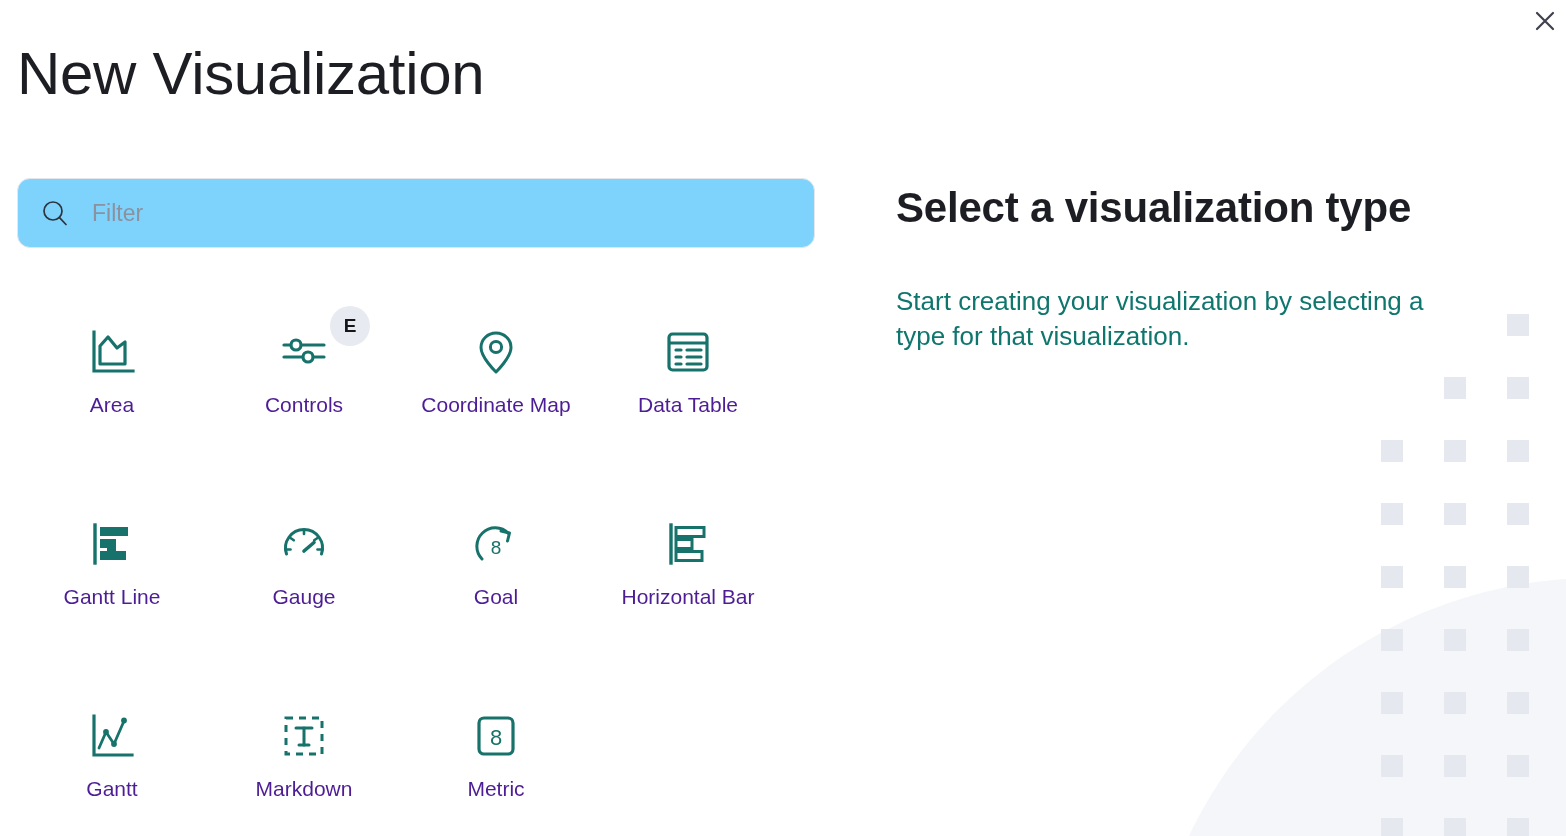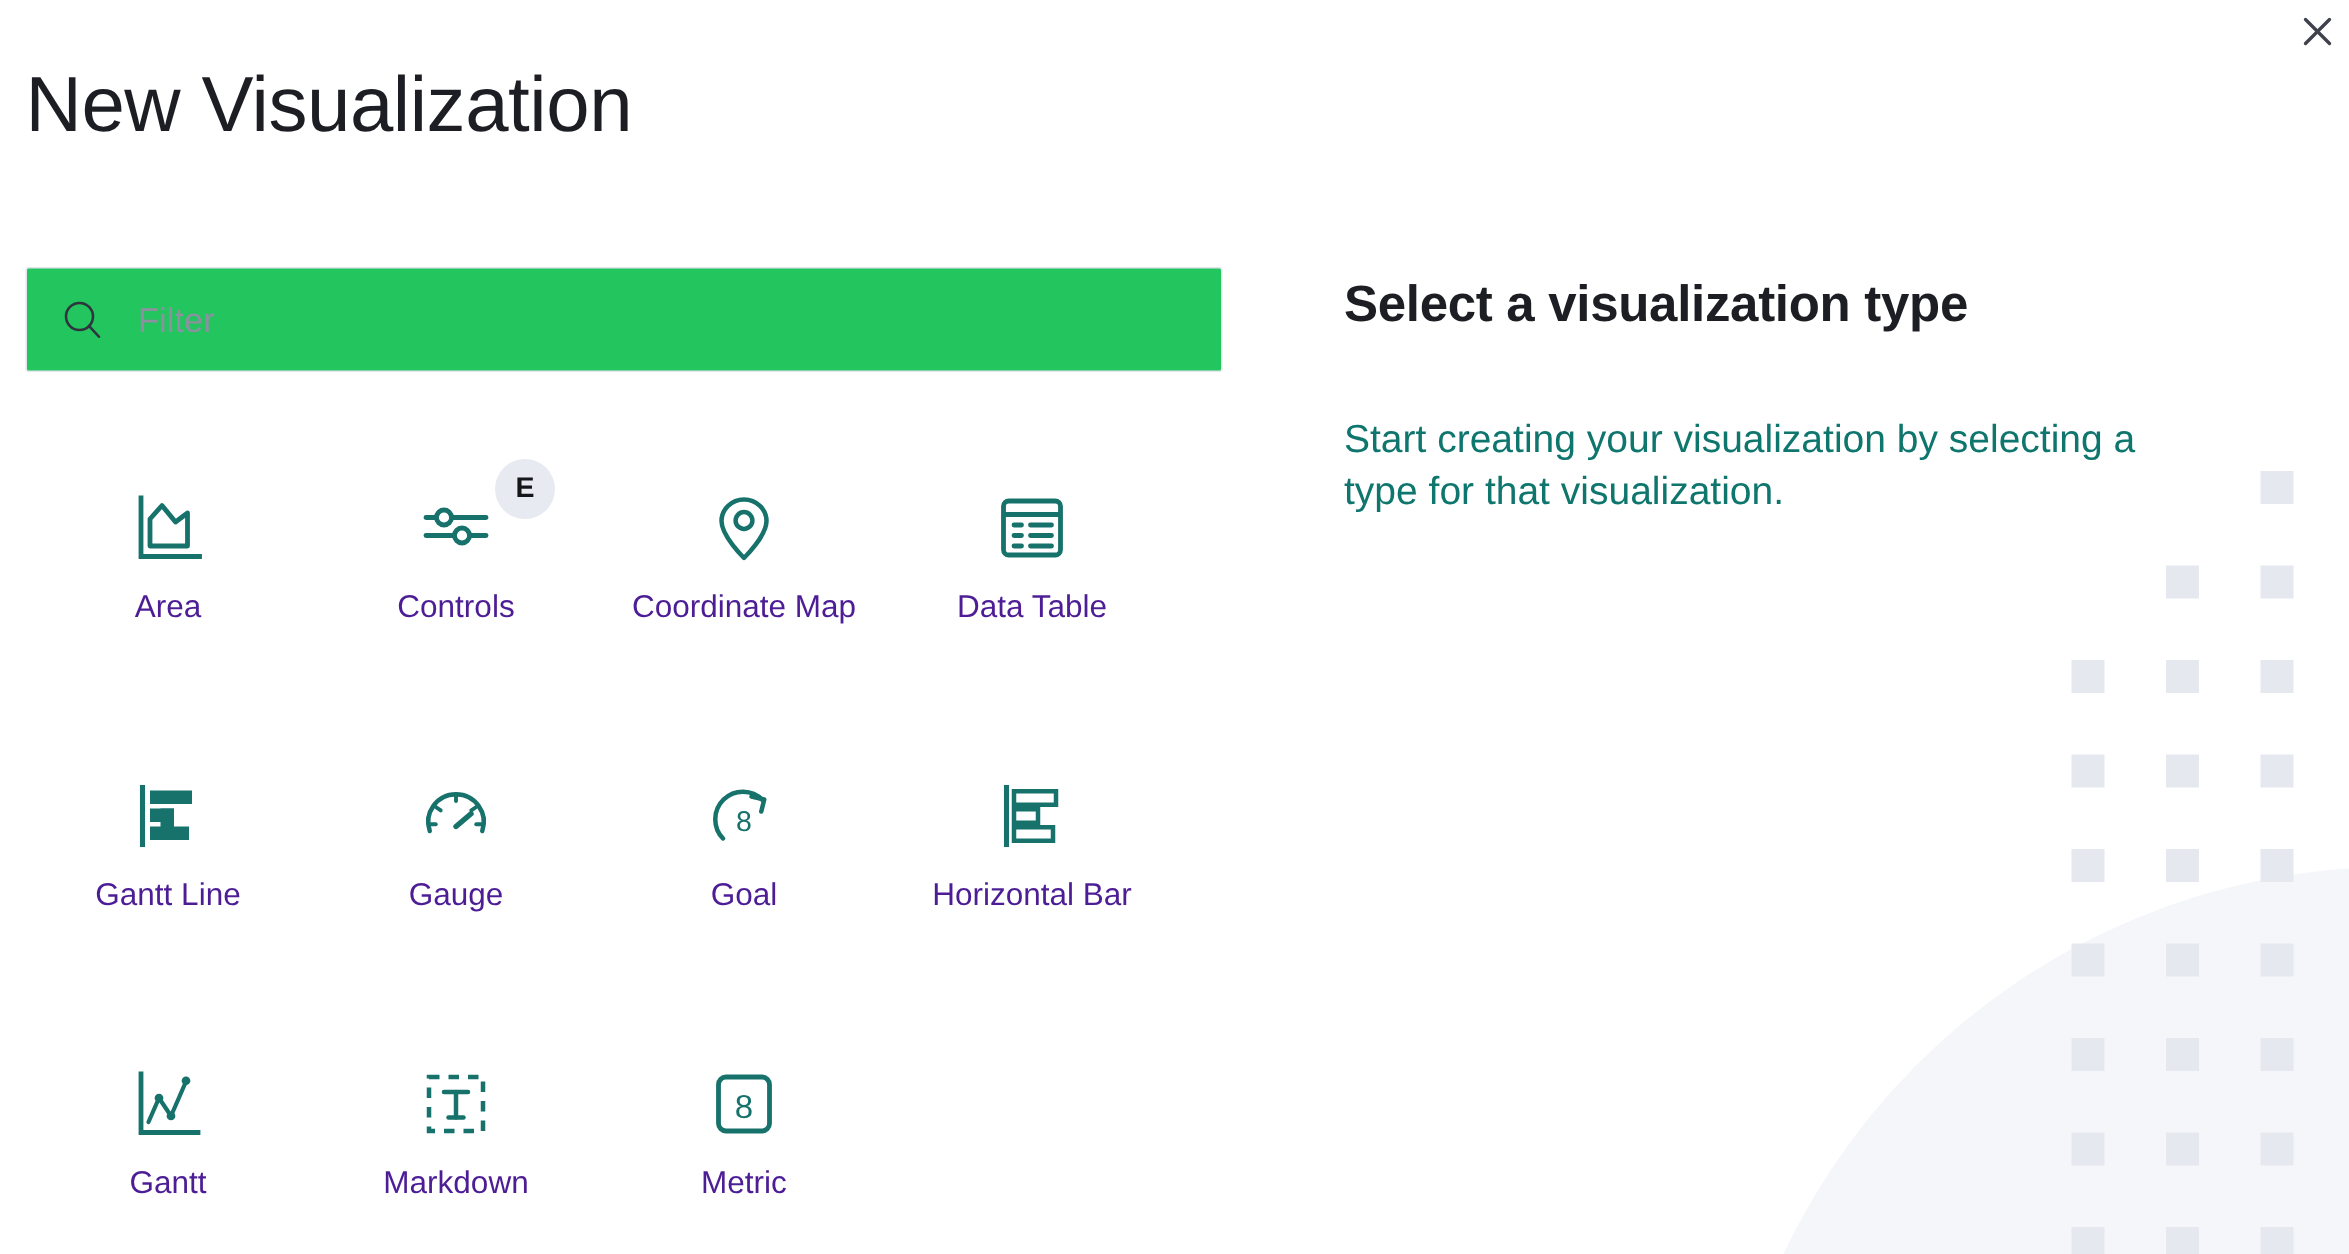--- a/index.html
+++ b/index.html
@@ -62,38 +62,38 @@
     left: 0;
     top: 0;
     width: 860px;
     height: 836px;
     z-index: 2;
   }
   #page-title {
     position: absolute;
     left: 17px;
     top: 44px;
-    font-size: 52px;
+    font-size: 60px;
     font-weight: 400;
     color: #1d1e24;
     letter-spacing: -0.3px;
     line-height: 1;
   }
 
   
   #filter-box {
     position: absolute;
     left: 17px;
     top: 178px;
     width: 798px;
     height: 70px;
     box-sizing: border-box;
-    background: #22c55e;
+    background: #7dd3fc;
     border: 1px solid #e3e6ed;
-    border-radius: 2px;
+    border-radius: 13px;
     display: flex;
     align-items: center;
     padding: 0 22px;
   }
   #filter-box .sicon {
     flex: 0 0 auto;
     margin-right: 22px;
     display: block;
   }
   #filter-input {
@@ -166,21 +166,21 @@
   
   #right-pane {
     position: absolute;
     left: 896px;
     top: 0;
     width: 600px;
     z-index: 3;
   }
   #right-title {
     margin-top: 184px;
-    font-size: 34px;
+    font-size: 42px;
     font-weight: bold;
     color: #1d1e24;
     letter-spacing: -0.2px;
   }
   #right-desc {
     margin-top: 52px;
     font-size: 26px;
     line-height: 1.35;
     color: #0f766e;
     max-width: 570px;

